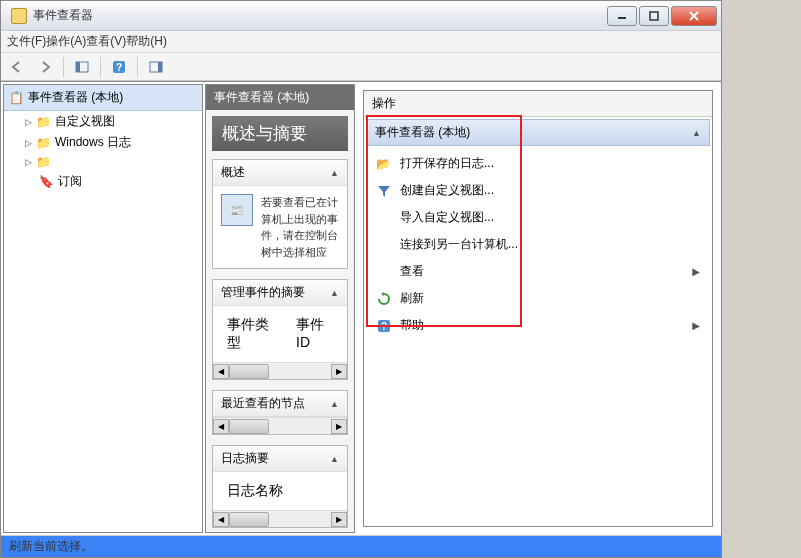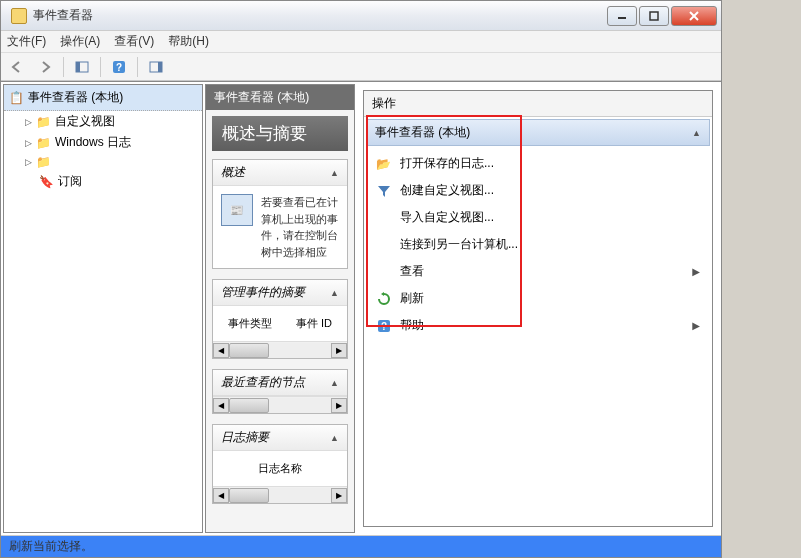--- a/index.html
+++ b/index.html
@@ -8,21 +8,21 @@
 .window { width: 722px; height: 558px; background: #fff; border: 1px solid #888; display: flex; flex-direction: column; }
 
 .titlebar { height: 30px; background: linear-gradient(to bottom, #fdfdfe, #e9ecf2 50%, #dce2eb); display: flex; align-items: center; padding: 0 4px; border-bottom: 1px solid #ccc; }
 .titlebar-icon { width: 16px; height: 16px; margin: 0 6px; background: #f7d774; border: 1px solid #b89030; border-radius: 2px; }
 .titlebar-title { flex: 1; font-size: 12px; color: #333; }
 .titlebar-buttons { display: flex; gap: 2px; }
 .titlebar-btn { width: 30px; height: 20px; border: 1px solid #8a8a8a; background: linear-gradient(to bottom,#f2f6fb,#d7e0ec); border-radius: 3px; display: flex; align-items: center; justify-content: center; font-size: 11px; cursor: pointer; }
 .titlebar-btn.close { background: linear-gradient(to bottom,#f19e92,#d9432a); color: #fff; width: 46px; }
 .titlebar-btn.close svg { stroke: #fff; }
 
-.menubar { height: 22px; display: flex; align-items: center; padding: 0 6px; gap: 14px; background: #f4f4f4; border-bottom: 1px solid #ddd; }
+.menubar { height: 22px; display: flex; align-items: center; padding: 0 6px; background: #f4f4f4; border-bottom: 1px solid #ddd; }
 .menubar span { cursor: pointer; color: #333; }
 
 .toolbar { height: 28px; display: flex; align-items: center; padding: 0 4px; gap: 4px; background: #f4f4f4; border-bottom: 1px solid #c8c8c8; }
 .toolbar-btn { width: 24px; height: 22px; border: 1px solid transparent; display: flex; align-items: center; justify-content: center; cursor: pointer; border-radius: 2px; }
 .toolbar-sep { width: 1px; height: 20px; background: #ccc; margin: 0 2px; }
 
 .content { flex: 1; display: flex; border-top: 1px solid #888; min-height: 0; }
 
 .tree-pane { width: 200px; border: 1px solid #888; margin: 2px; background: #fff; overflow: auto; }
 .tree-root { padding: 4px 6px; background: #d5e5f7; border-bottom: 1px dotted #aaa; display: flex; align-items: center; gap: 4px; }
@@ -30,26 +30,26 @@
 .tree-item.deep { padding-left: 36px; }
 .tree-toggle { width: 9px; height: 9px; display: inline-flex; align-items: center; justify-content: center; font-size: 9px; color: #555; }
 .tree-icon { width: 14px; height: 14px; display: inline-flex; align-items: center; justify-content: center; }
 
 .center-pane { flex: 1; border: 1px solid #888; margin: 2px 0; background: #fff; display: flex; flex-direction: column; min-width: 0; overflow: hidden; }
 .center-header { background: #6f6f6f; color: #fff; padding: 4px 8px; font-size: 12px; }
 .center-body { flex: 1; background: #f4f4f4; padding: 6px; overflow: auto; }
 .center-title-bar { background: linear-gradient(to bottom,#7a7a7a,#5e5e5e); color: #fff; padding: 6px 10px; font-size: 17px; margin-bottom: 8px; }
 
 .section { border: 1px solid #b8b8b8; background: #fff; margin-bottom: 10px; }
-.section-header { padding: 4px 8px; border-bottom: 1px solid #ddd; display: flex; justify-content: space-between; align-items: center; background: linear-gradient(to bottom,#fdfdfd,#ececec); font-style: italic; }
+.section-header { padding: 4px 8px; border-bottom: 1px solid #ddd; display: flex; justify-content: space-between; align-items: center; background: linear-gradient(to bottom,#fdfdfd,#ececec); }
 .section-body { padding: 8px; }
 .section-desc { display: flex; gap: 8px; align-items: flex-start; font-size: 11px; color: #333; line-height: 1.5; }
 .section-desc-icon { width: 32px; height: 32px; background: #d8e6f5; border: 1px solid #6a8cb5; flex-shrink: 0; display: flex; align-items: center; justify-content: center; }
 
-.cols { display: flex; gap: 24px; font-size: 11px; padding: 2px 6px; justify-content: center; }
+.cols { display: flex; gap: 24px; font-size: 14px; padding: 2px 6px; }
 .hscroll { height: 17px; background: #f0f0f0; border-top: 1px solid #ddd; display: flex; align-items: center; }
 .hscroll-track { flex: 1; height: 15px; background: #eee; position: relative; }
 .hscroll-thumb { position: absolute; left: 0; top: 0; height: 100%; width: 40px; background: linear-gradient(to bottom,#e8e8e8,#c8c8c8); border: 1px solid #aaa; border-radius: 2px; }
 .hscroll-arrow { width: 16px; height: 15px; background: #e0e0e0; border: 1px solid #aaa; display: flex; align-items: center; justify-content: center; font-size: 8px; }
 
 .actions-pane { width: 350px; border: 1px solid #888; margin: 8px; background: #fff; display: flex; flex-direction: column; }
 .actions-header { padding: 4px 8px; font-size: 12px; background: #f4f4f4; border-bottom: 1px solid #ccc; }
 .actions-body { flex: 1; padding: 2px; }
 .actions-group-header { background: linear-gradient(to bottom,#e4edf9,#c7d8ee); padding: 4px 8px; border: 1px solid #a8bdd8; display: flex; justify-content: space-between; align-items: center; }
 .actions-list { padding: 4px 0; }

